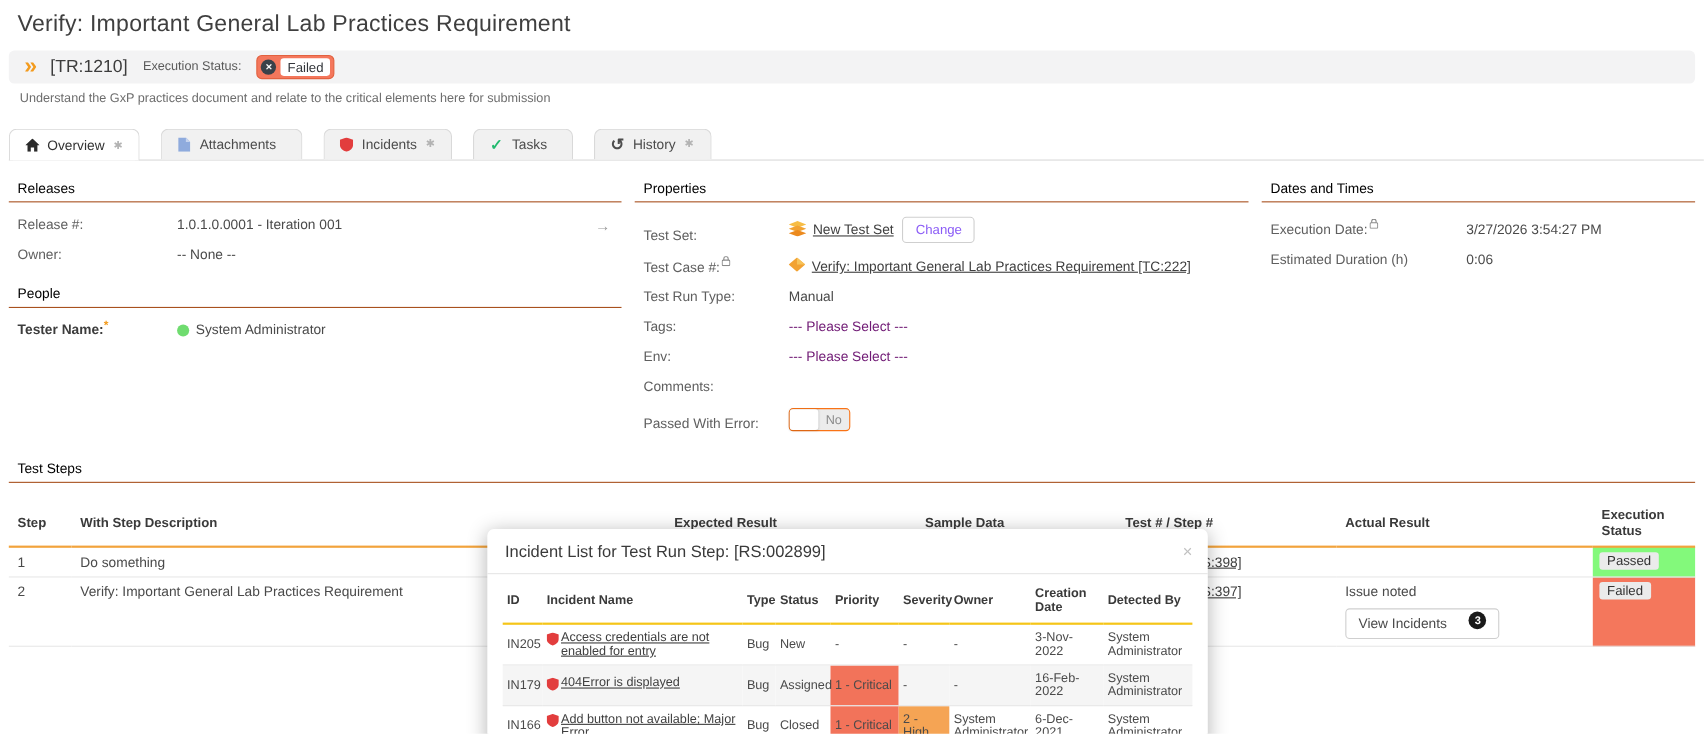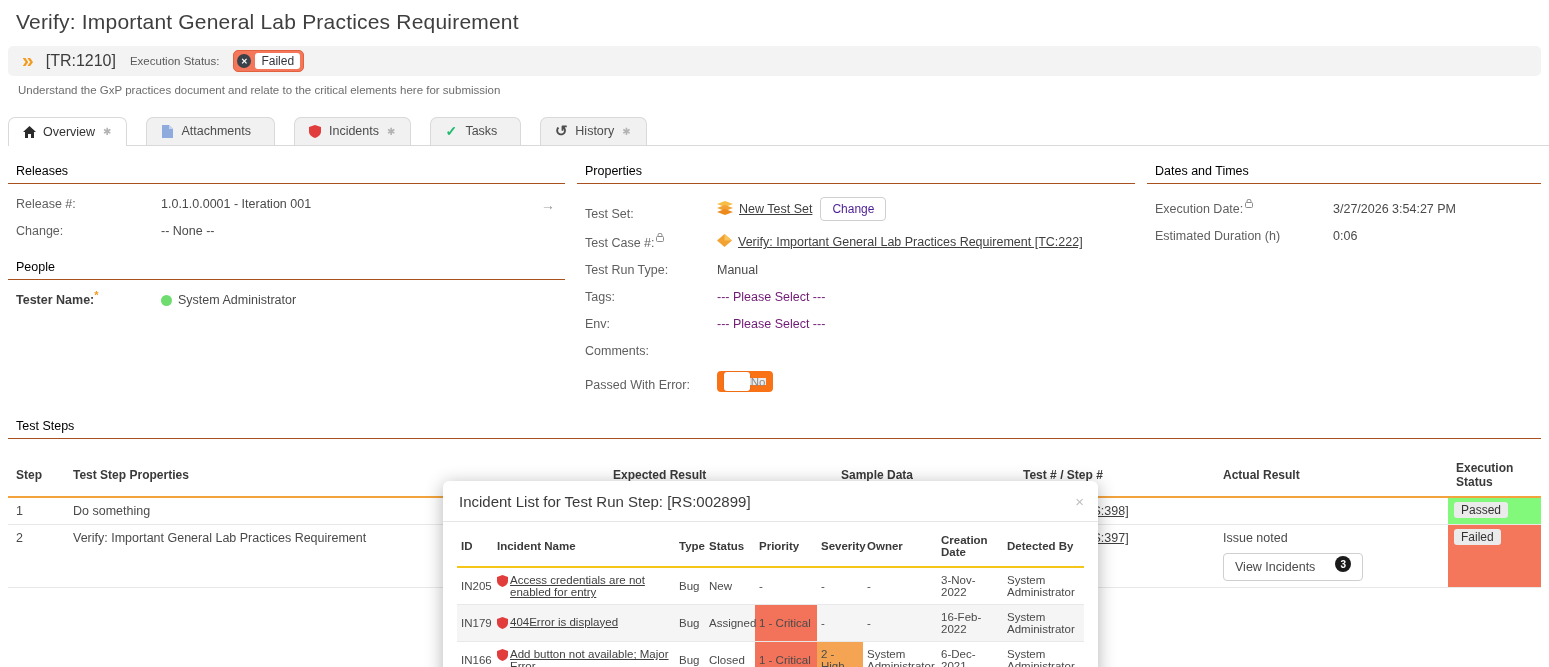--- a/index.html
+++ b/index.html
@@ -36,24 +36,24 @@
   .plabel { color:#5f5f5f; flex:0 0 125px; }
   .cols .mid .plabel { flex:0 0 112px; }
   .cols .right .plabel { flex:0 0 158px; }
   .pvalue { color:#4a4a4a; display:flex; align-items:center; gap:6px; flex-wrap:wrap; }
   .bold-label { font-weight:bold; color:#3d3d3d; }
   .req-star { color:#f39b1d; font-size:11px; vertical-align:super; line-height:0; }
   .placeholder { color:#701a75; }
   .row-arrow { position:absolute; right:10px; top:0; color:#9a9a9a; font-size:14px; }
   .green-dot { width:11px; height:11px; border-radius:50%; background:#6fdc6f; display:inline-block; }
   .ulink { color:#3f3f3f; text-decoration:underline; cursor:pointer; }
-  .change-btn { border:1px solid #cfcfcf; background:#fff; border-radius:4px; padding:4px 11px; font-size:12px; color:#4c1d95;
+  .change-btn { border:1px solid #cfcfcf; background:#fff; border-radius:4px; padding:4px 11px; font-size:12px; color:#8b5cf6;
     font-family:"Liberation Sans",sans-serif; cursor:pointer; margin-left:2px; }
   .lock { margin-left:2px; vertical-align:super; }
-  .toggle { width:56px; height:21px; background:#ececec; border:7px solid #f97316; border-radius:4px; display:inline-flex; align-items:center; cursor:pointer; }
+  .toggle { width:56px; height:21px; background:#ececec; border:1px solid #f97316; border-radius:4px; display:inline-flex; align-items:center; cursor:pointer; }
   .toggle .knob { width:26px; height:19px; background:#fff; border-radius:3px; box-shadow:0 0 2px rgba(0,0,0,.15); }
   .toggle .tlabel { flex:1; text-align:center; font-size:11.5px; color:#8a8a8a; }
 
   .steps-wrap { padding:14px 8px 0 8px; }
   .steps-table { width:100%; border-collapse:collapse; table-layout:fixed; font-size:12.5px; margin-top:16px; }
   .steps-table th { text-align:left; font-size:12px; color:#3a3a3a; padding:6px 8px 7px 8px; border-bottom:2px solid #f2a33c; }
   .steps-table td { padding:6px 8px; border-bottom:1px solid #e8e8e8; vertical-align:top; color:#4a4a4a; }
   .status-cell { padding:4px 6px !important; }
   .status-chip { display:inline-block; background:#ebebeb; border-radius:3px; padding:1px 7px; font-size:12px; color:#333; }
   .vi-btn { margin-top:8px; border:1px solid #cfcfcf; background:#fff; border-radius:4px; padding:6px 11px; font-size:12.5px; color:#4a4a4a;
@@ -136,21 +136,21 @@
 <div class="cols">
 
   <div class="left">
     <div class="section-h">Releases</div>
     <div class="prow">
       <span class="plabel">Release #:</span>
       <span class="pvalue">1.0.1.0.0001 - Iteration 001</span>
       <span class="row-arrow">→</span>
     </div>
     <div class="prow">
-      <span class="plabel">Change:</span>
+      <span class="plabel">Owner:</span>
       <span class="pvalue">-- None --</span>
     </div>
     <div class="section-h" style="margin-top:22px">People</div>
     <div class="prow">
       <span class="plabel bold-label"><span>Tester Name:</span><span class="req-star">*</span></span>
       <span class="pvalue">
         <span class="green-dot"></span>
         <span>System Administrator</span>
       </span>
     </div>
@@ -236,21 +236,21 @@
         <col style="width:540px">
         <col style="width:228px">
         <col style="width:182px">
       <col style="width:200px">
         <col style="width:233px">
         <col>
     </colgroup>
     <thead>
       <tr>
         <th>Step</th>
-        <th>Test Step Properties</th>
+        <th>With Step Description</th>
         <th>Expected Result</th>
         <th>Sample Data</th>
         <th>Test # / Step #</th>
         <th>Actual Result</th>
         <th>Execution Status</th>
       </tr>
     </thead>
     <tbody>
       <tr>
         <td>1</td>

